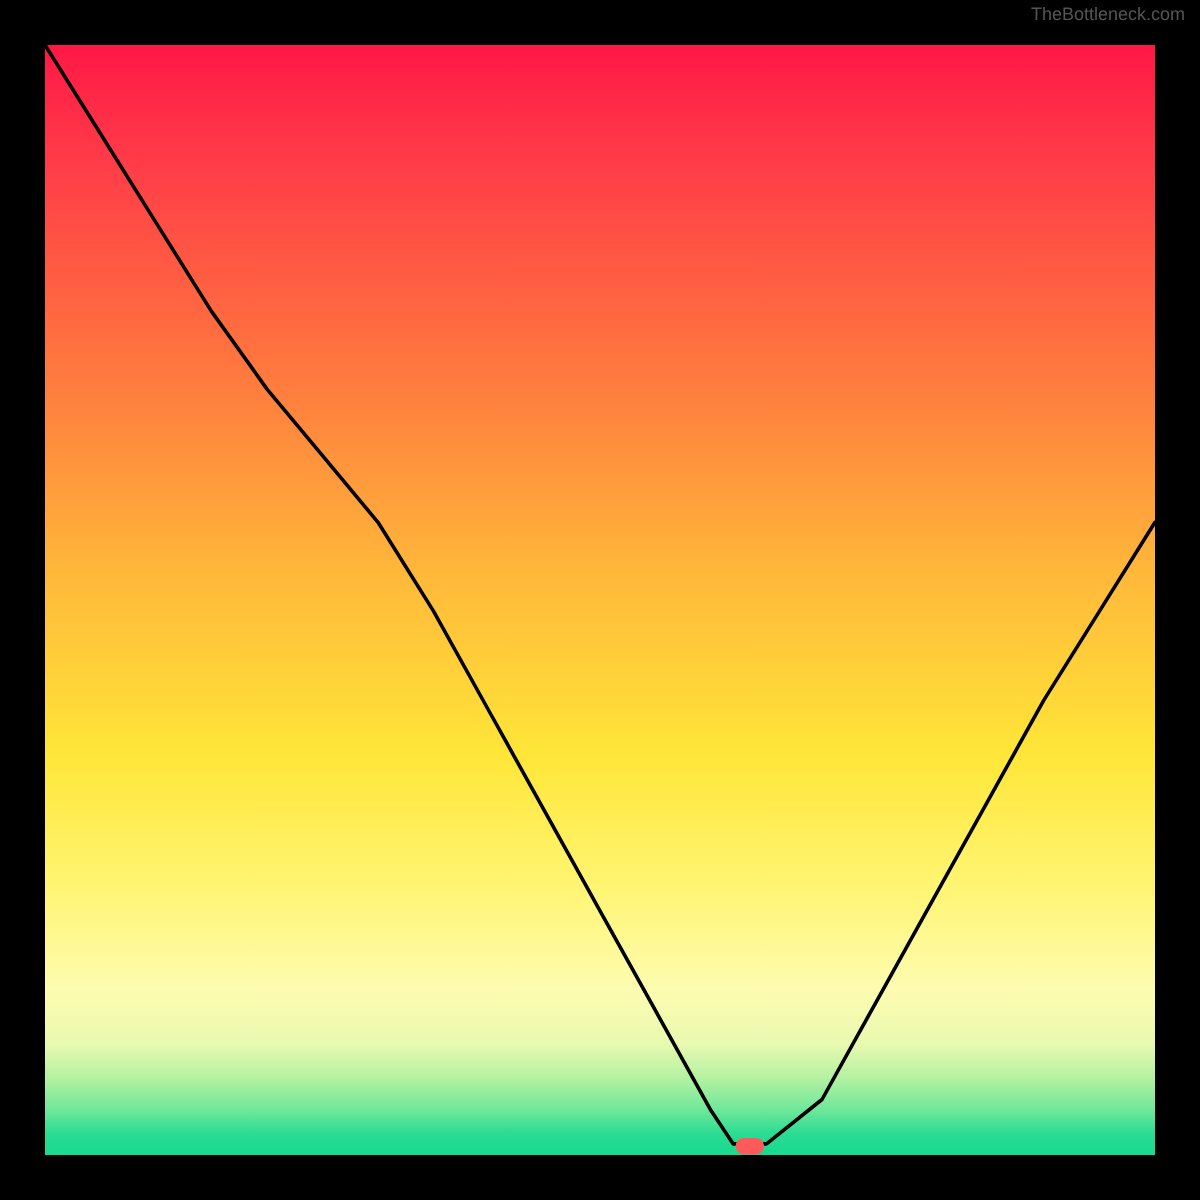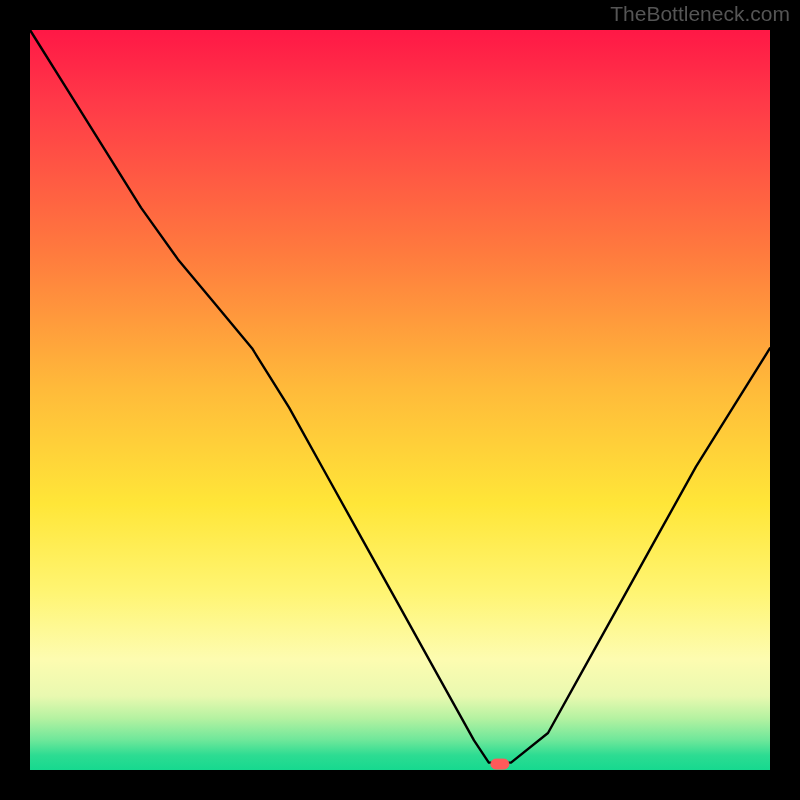--- a/index.html
+++ b/index.html
@@ -15,21 +15,21 @@
     position: relative;
     width: 800px;
     height: 800px;
     background: #000;
   }
   .watermark {
     position: absolute;
     top: 2px;
     right: 10px;
     color: #555;
-    font-size: 21px;
+    font-size: 12px;
     font-weight: 500;
     z-index: 10;
   }
   .plot-area {
     position: absolute;
     left: 30px;
     top: 30px;
     width: 740px;
     height: 740px;
     

